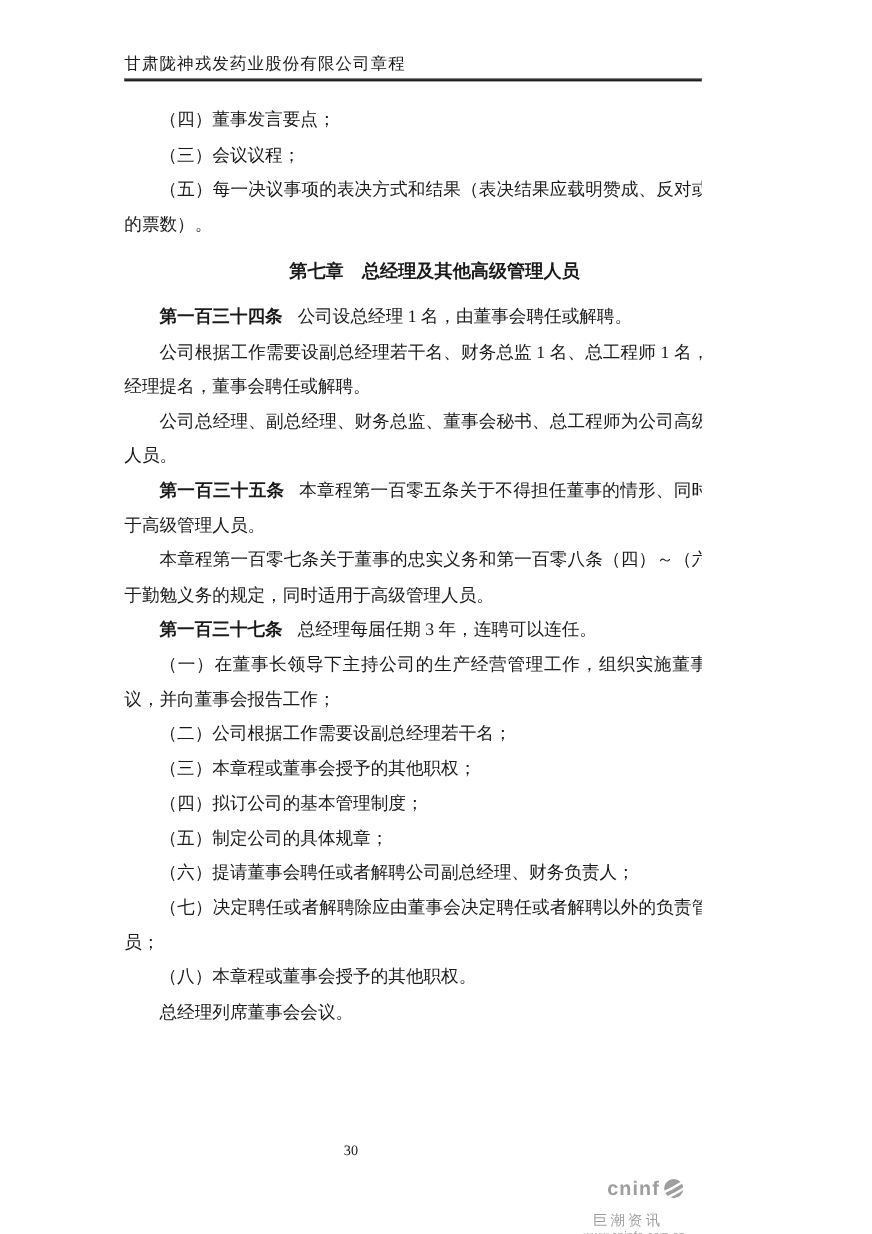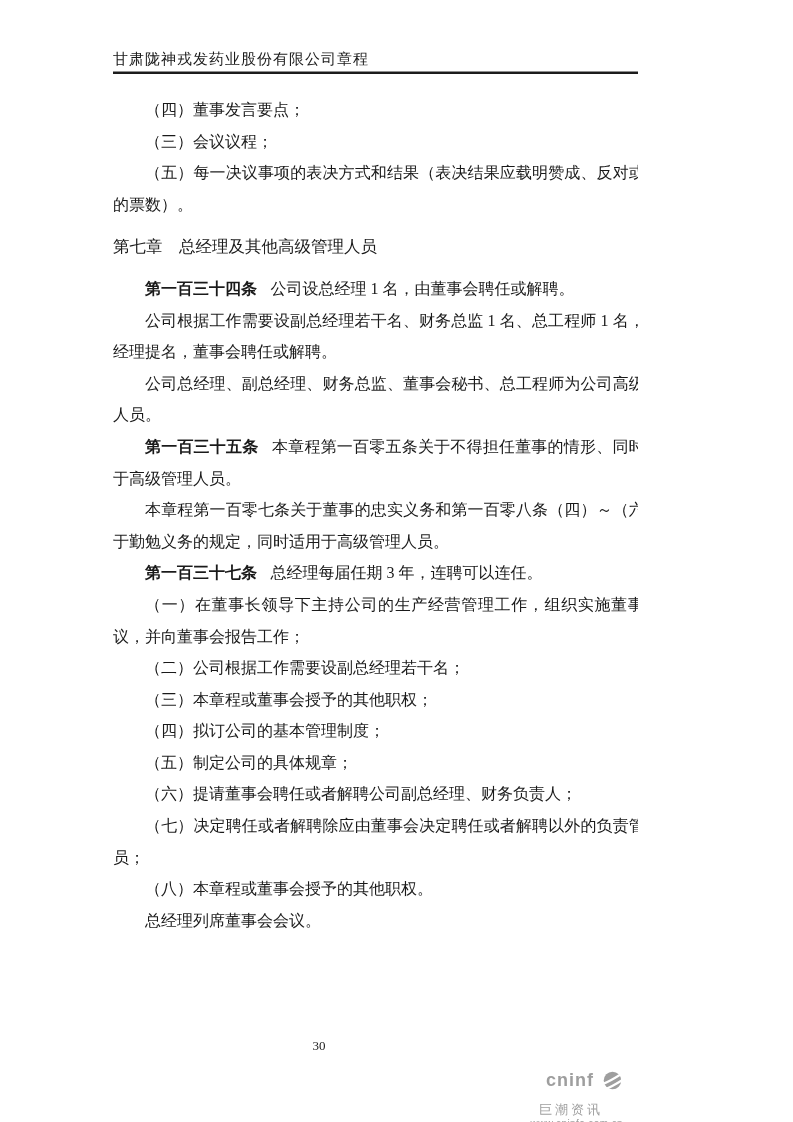--- a/index.html
+++ b/index.html
@@ -43,23 +43,23 @@
     top: 94px;
     font-size: 16px;
     line-height: 31.6px;
     text-align: justify;
   }
   .document-body p {
     margin: 0;
     text-indent: 2em;
   }
   .document-body p.chapter-heading {
-    text-align: left;
+    text-align: center;
     text-indent: 0;
-    font-weight: normal;
+    font-weight: bold;
     font-size: 16.5px;
     margin: 11px 0 10px 0;
   }
   .article-number {
     font-weight: bold;
     margin-right: 0.85em;
   }
   
   .page-number {
     position: absolute;
@@ -77,21 +77,21 @@
     color: #9e9e9e;
     font-family: "Liberation Sans", "DejaVu Sans", sans-serif;
     display: flex;
     flex-direction: column;
     align-items: flex-end;
     line-height: 1.05;
   }
   .logo-brand-row {
     display: flex;
     align-items: center;
-    gap: 8px;
+    gap: 2px;
   }
   .logo-brand {
     font-size: 18px;
     font-weight: bold;
     letter-spacing: 1px;
   }
   .logo-swirl {
     width: 21px;
     height: 21px;
     display: inline-block;

